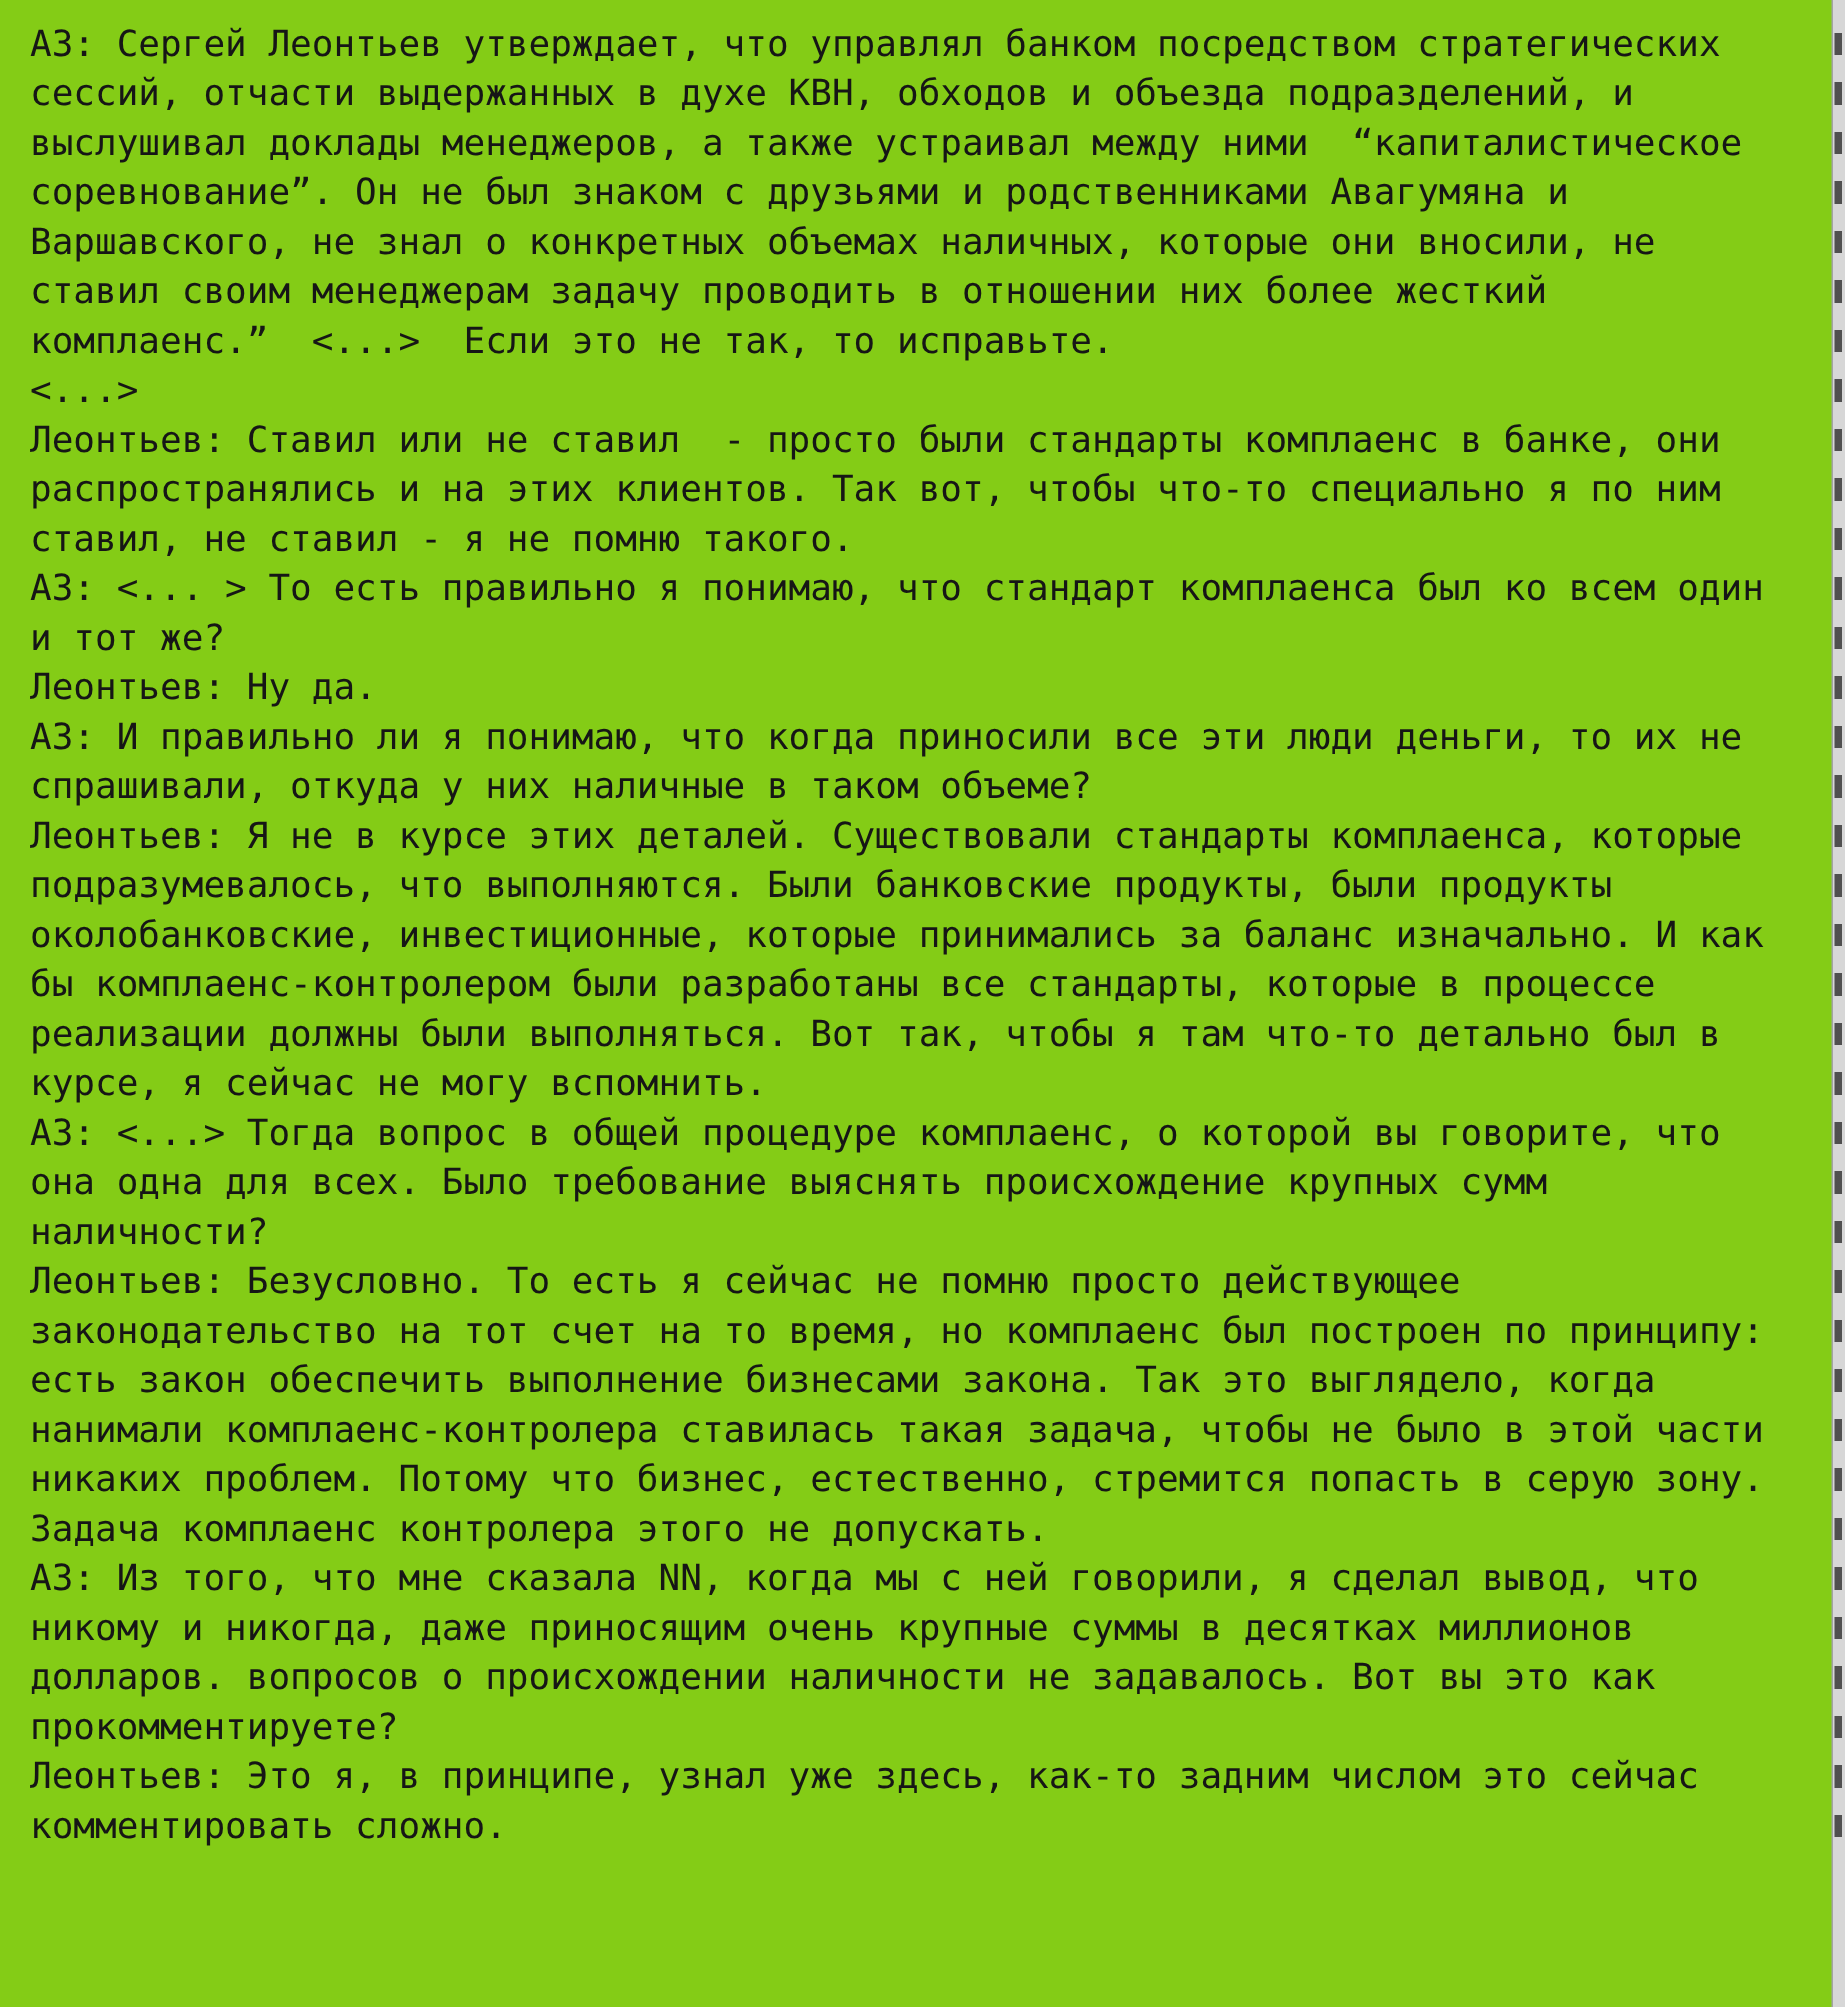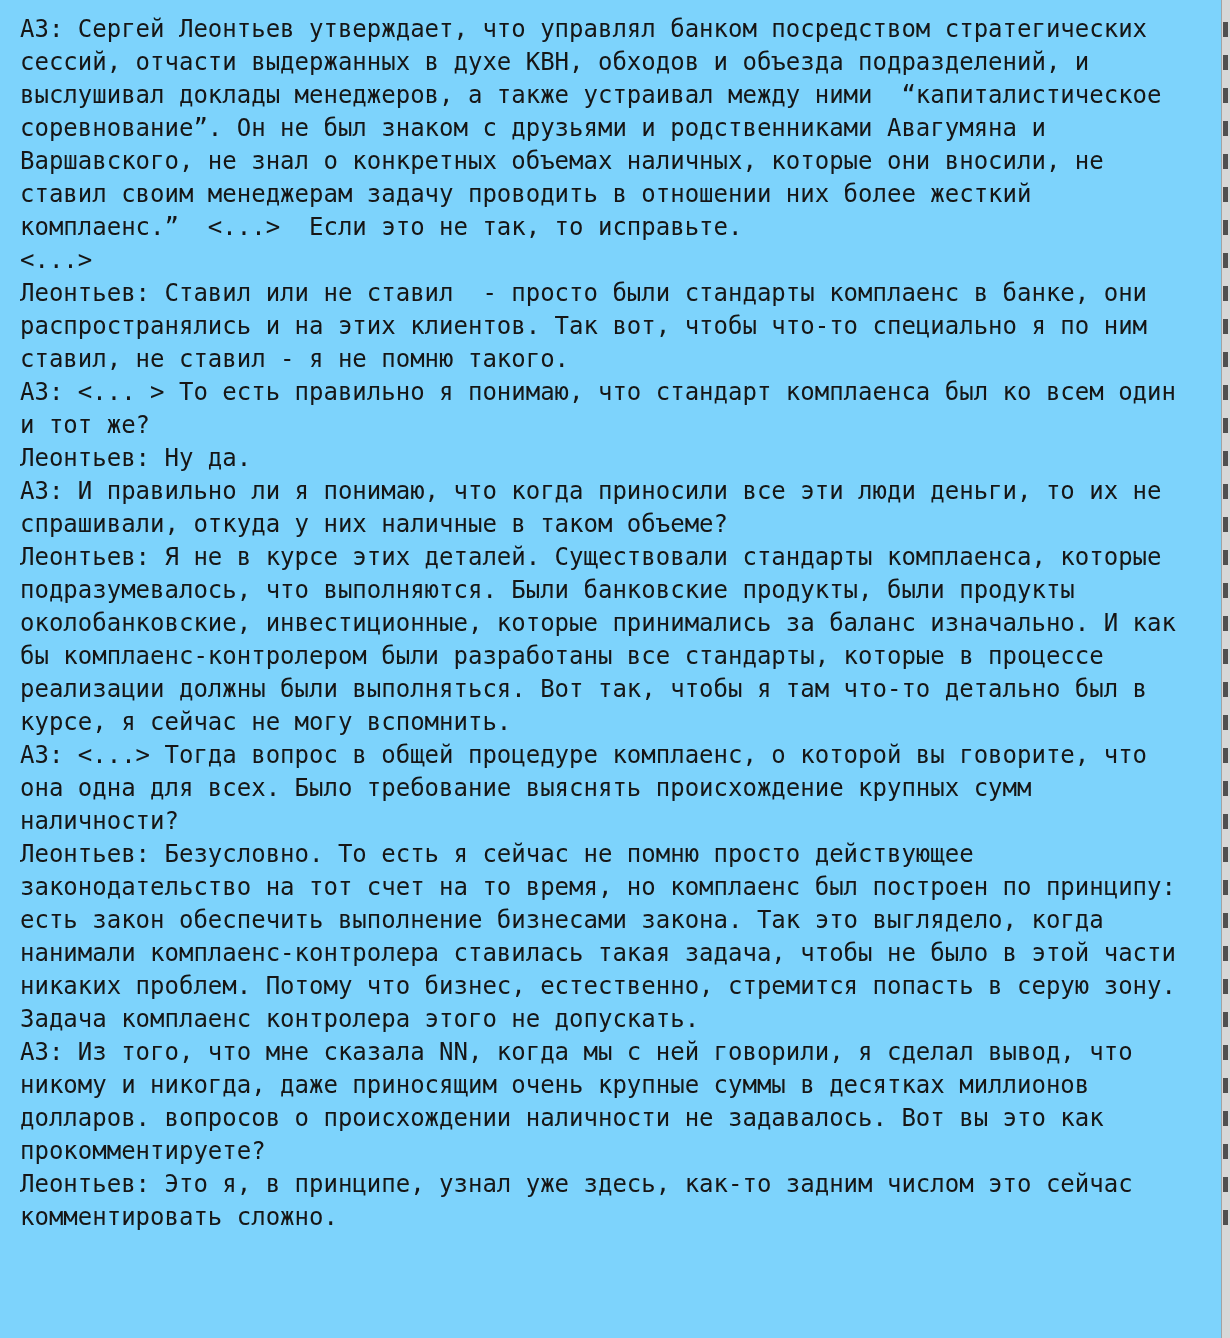--- a/index.html
+++ b/index.html
@@ -13,21 +13,21 @@
     overflow: hidden;
     position: relative;
     font-family: "DejaVu Sans Mono", "Liberation Mono", monospace;
   }
   .page {
     position: absolute;
     left: 0;
     top: 0;
     width: 1222px;
     height: 1338px;
-    background: #7dd3fc;
+    background: #84cc16;
   }
   .transcript {
     position: absolute;
     left: 20px;
     top: 13px;
     width: 1190px;
     font-size: 24px;
     line-height: 33px;
     color: #161616;
     white-space: pre;

